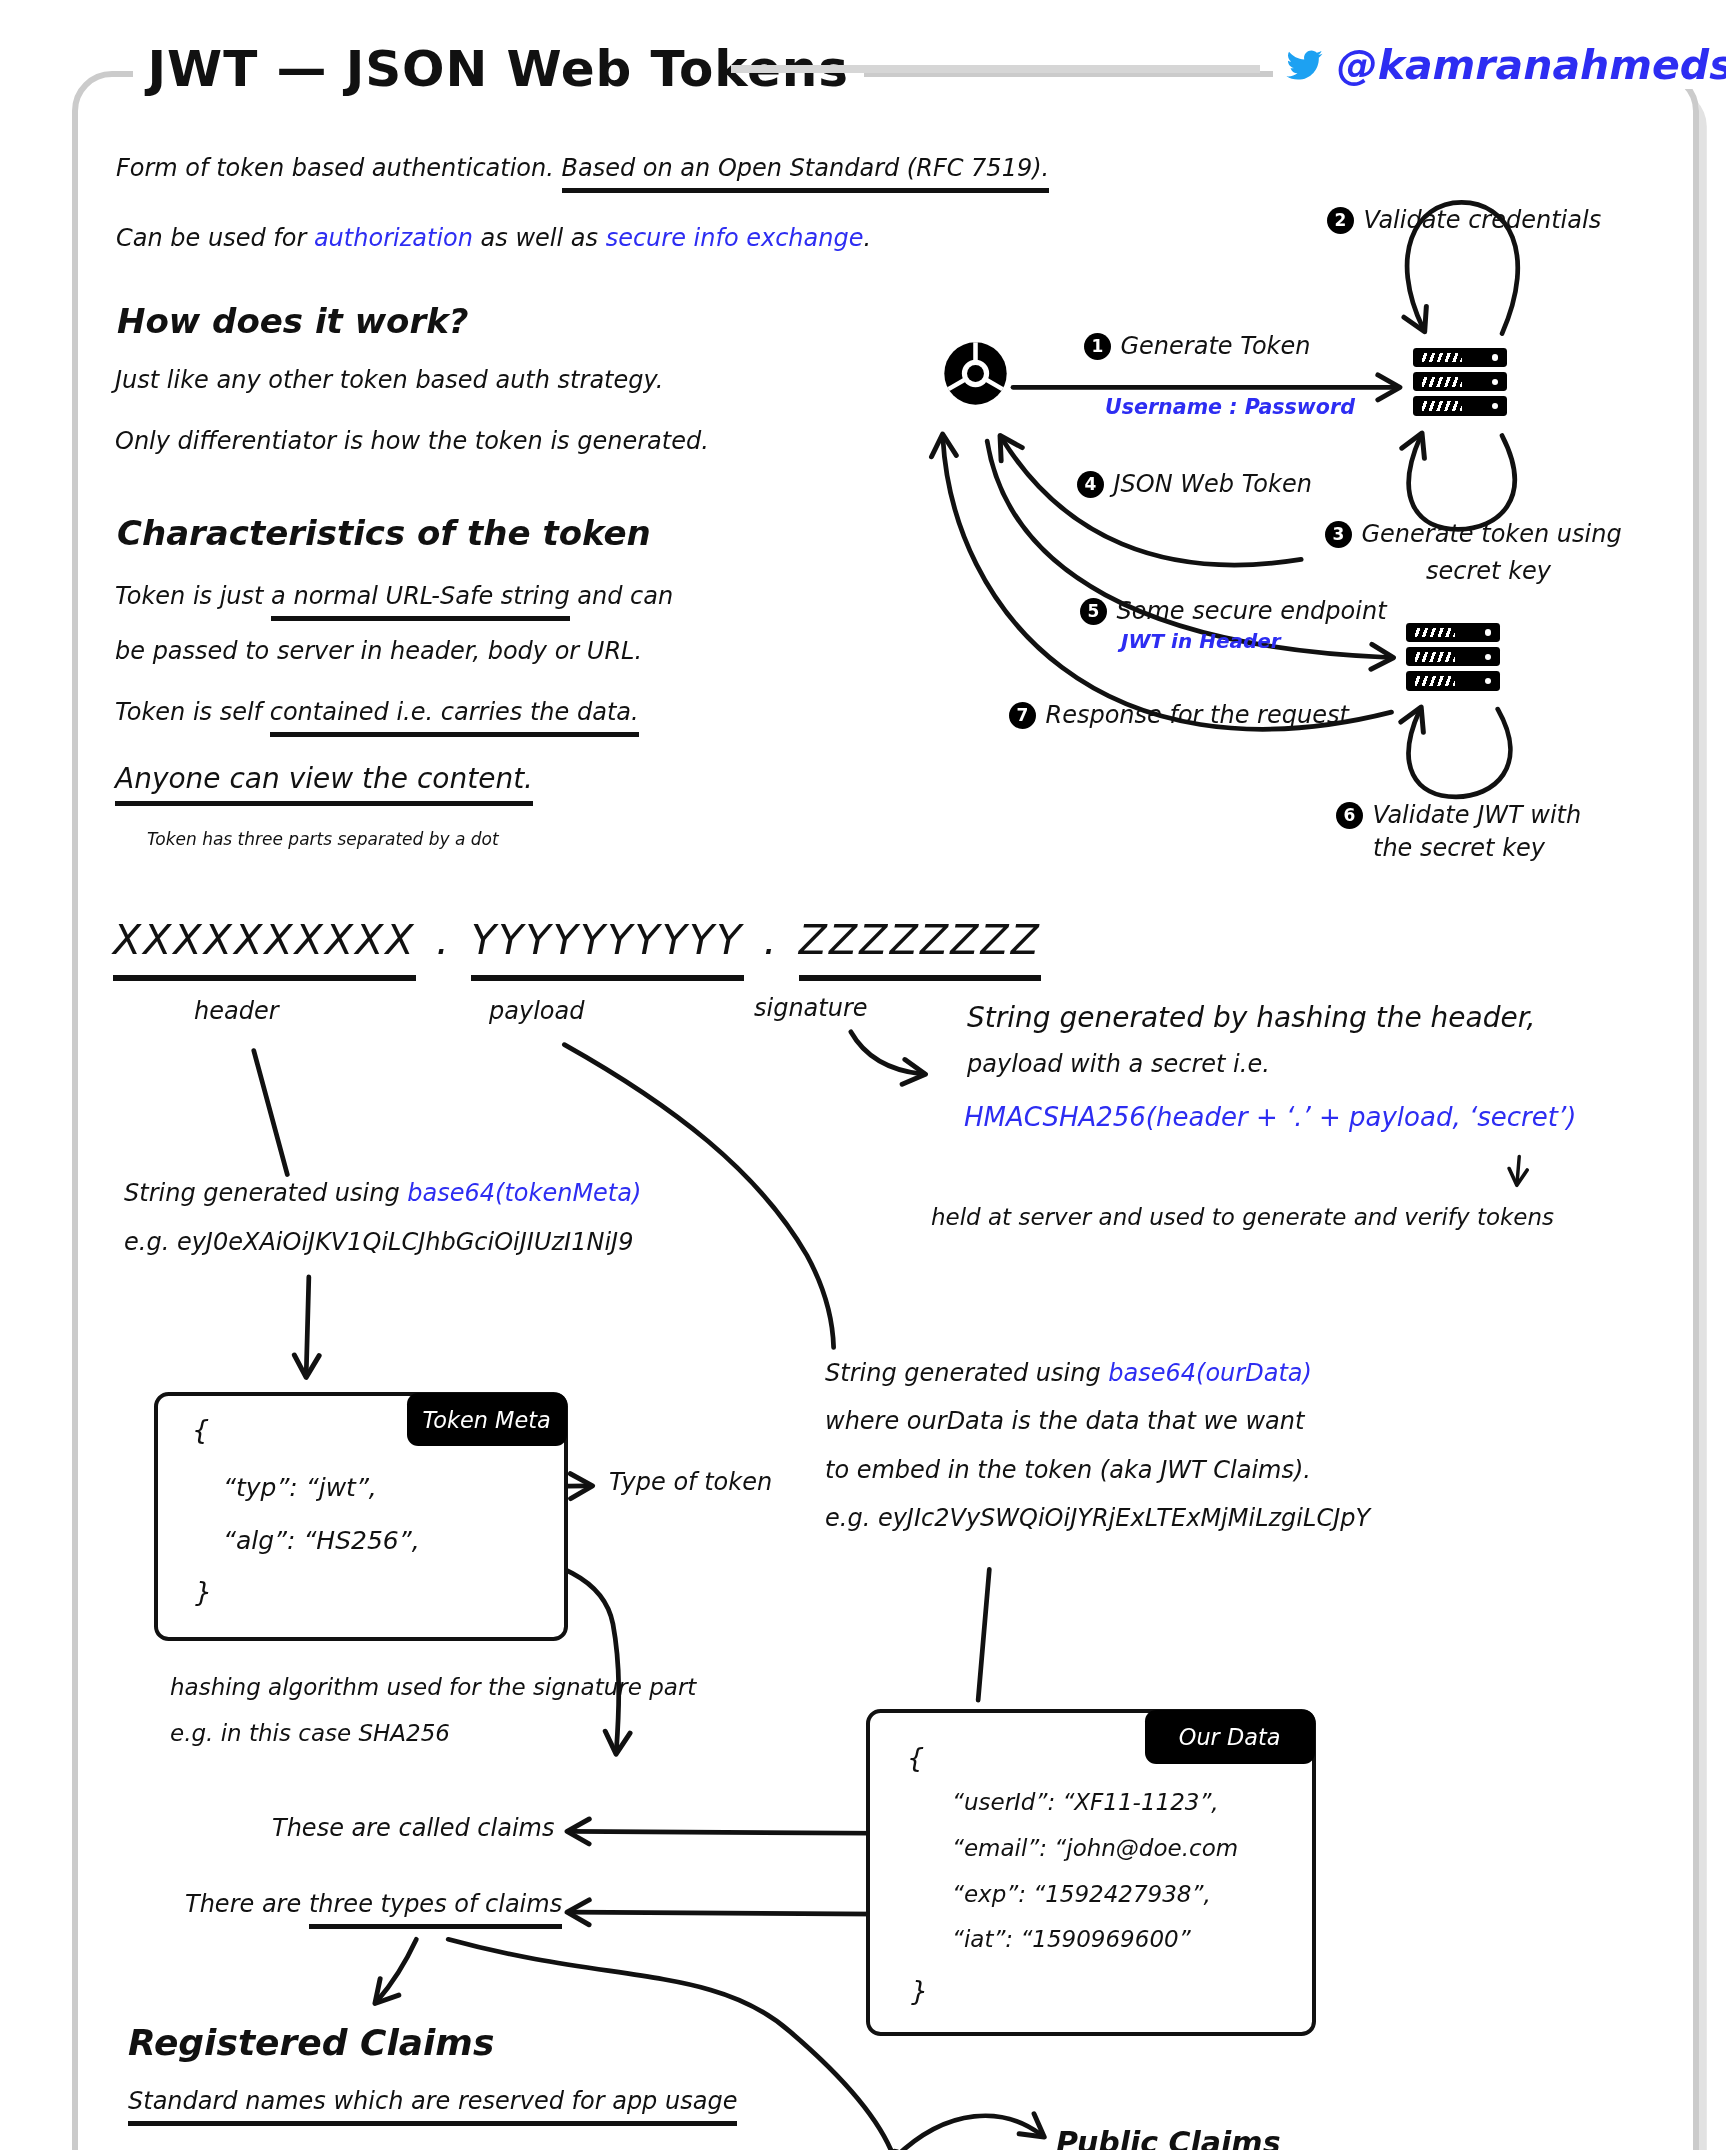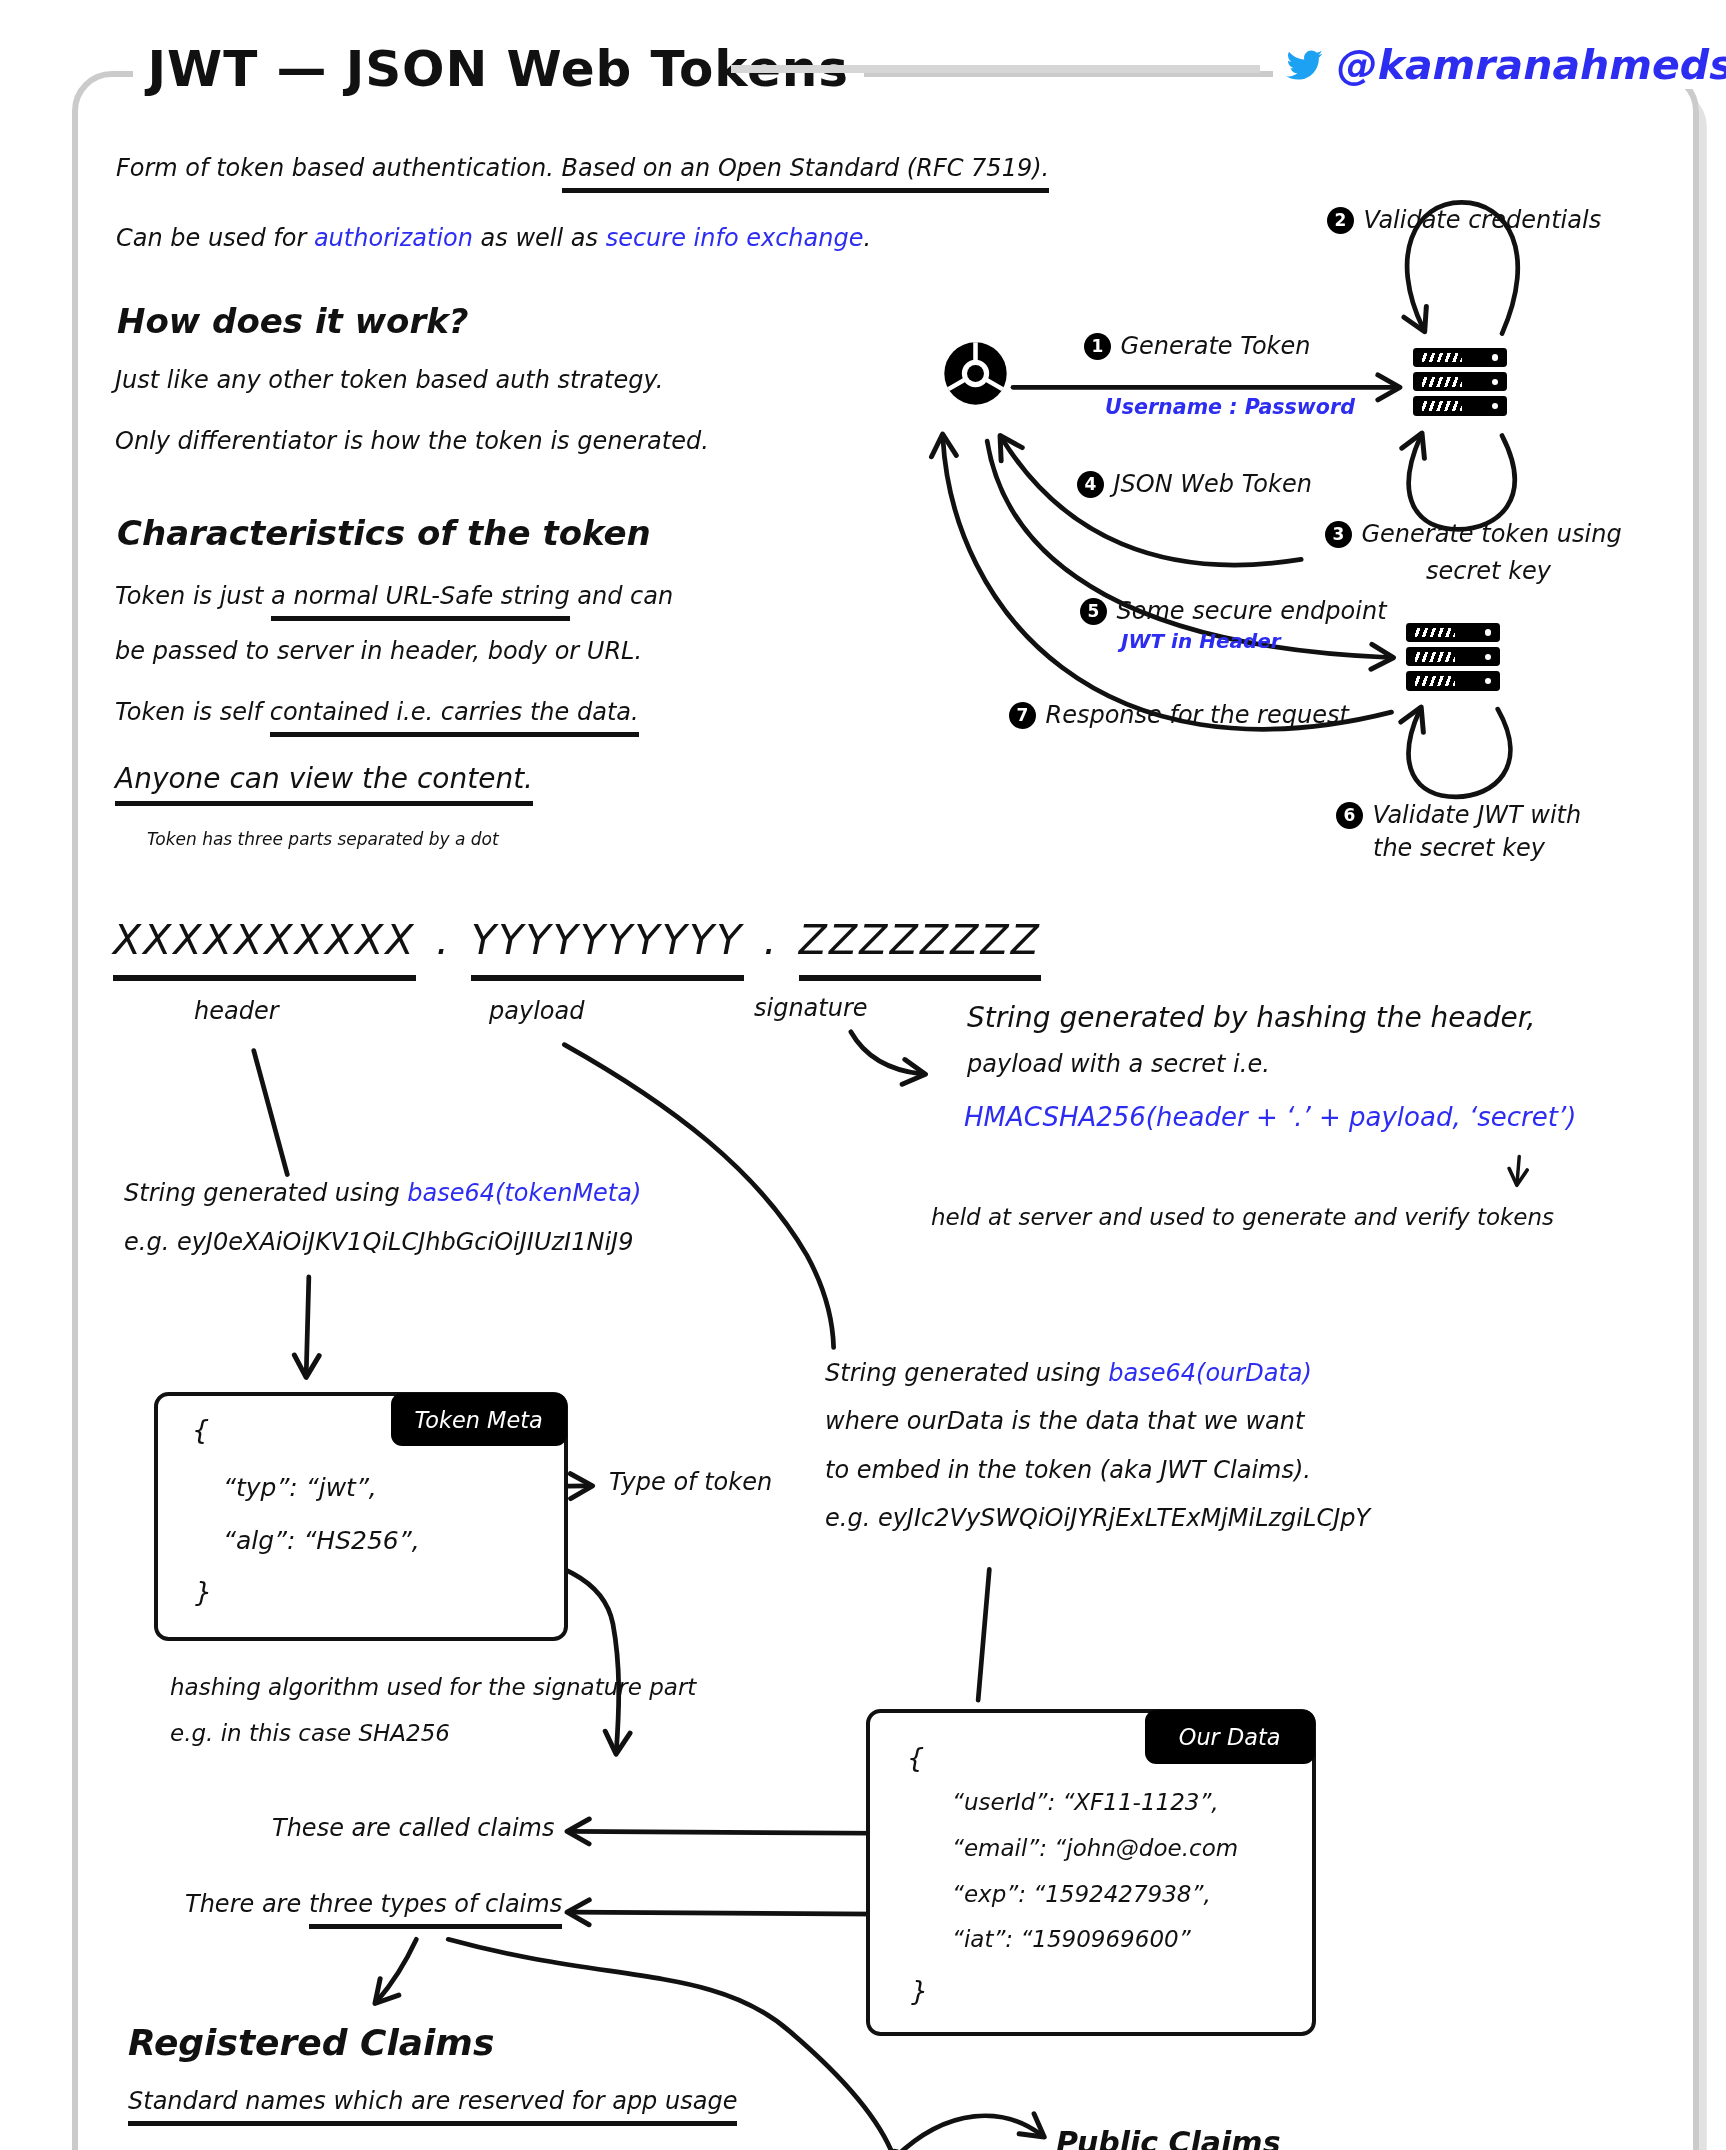--- a/index.html
+++ b/index.html
@@ -121,21 +121,21 @@
 <div class="txt hand" style="left:124px;top:1228px;font-size:24px;">e.g. eyJ0eXAiOiJKV1QiLCJhbGciOiJIUzI1NiJ9</div>
 
 <div class="txt hand" style="left:825px;top:1359px;font-size:24px;">
   <span>String generated using </span><span class="blue">base64(ourData)</span>
 </div>
 <div class="txt hand" style="left:825px;top:1407px;font-size:24px;">where ourData is the data that we want</div>
 <div class="txt hand" style="left:825px;top:1456px;font-size:24px;">to embed in the token (aka JWT Claims).</div>
 <div class="txt hand" style="left:825px;top:1504px;font-size:24px;">e.g. eyJIc2VySWQiOiJYRjExLTExMjMiLzgiLCJpY</div>
 
 <div class="abs jsonbox" style="left:154px;top:1392px;width:406px;height:241px;z-index:2;">
-  <div class="tab" style="right:-2.6px;top:-2.6px;width:176px;height:53px;">Token Meta</div>
+  <div class="tab" style="right:-2.6px;top:-2.6px;width:160px;height:53px;">Token Meta</div>
   <div class="abs hand" style="left:34px;top:18px;font-size:27px;">{</div>
   <div class="abs hand" style="left:65px;top:77px;font-size:25px;">“typ”: “jwt”,</div>
   <div class="abs hand" style="left:65px;top:130px;font-size:25px;">“alg”: “HS256”,</div>
   <div class="abs hand" style="left:37px;top:180px;font-size:27px;">}</div>
 </div>
 <div class="txt hand" style="left:609px;top:1468px;font-size:24px;">Type of token</div>
 <div class="txt hand" style="left:170px;top:1674px;font-size:23px;">hashing algorithm used for the signature part</div>
 <div class="txt hand" style="left:170px;top:1720px;font-size:23px;text-align:right;">e.g. in this case SHA256</div>
 
 <div class="abs jsonbox" style="left:866px;top:1709px;width:442px;height:319px;z-index:2;">

